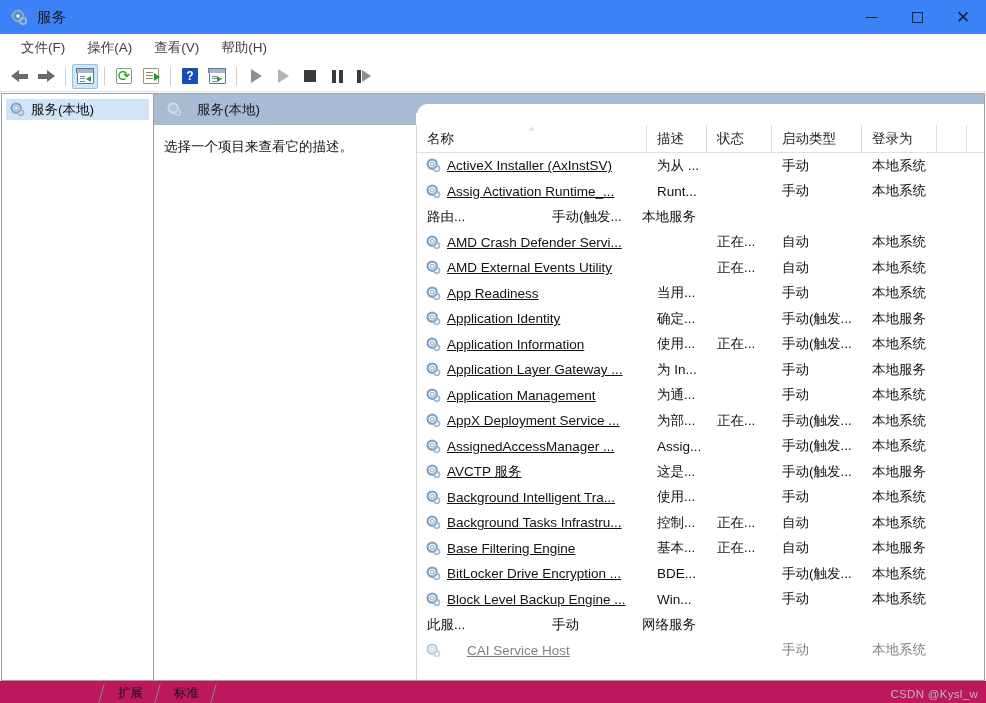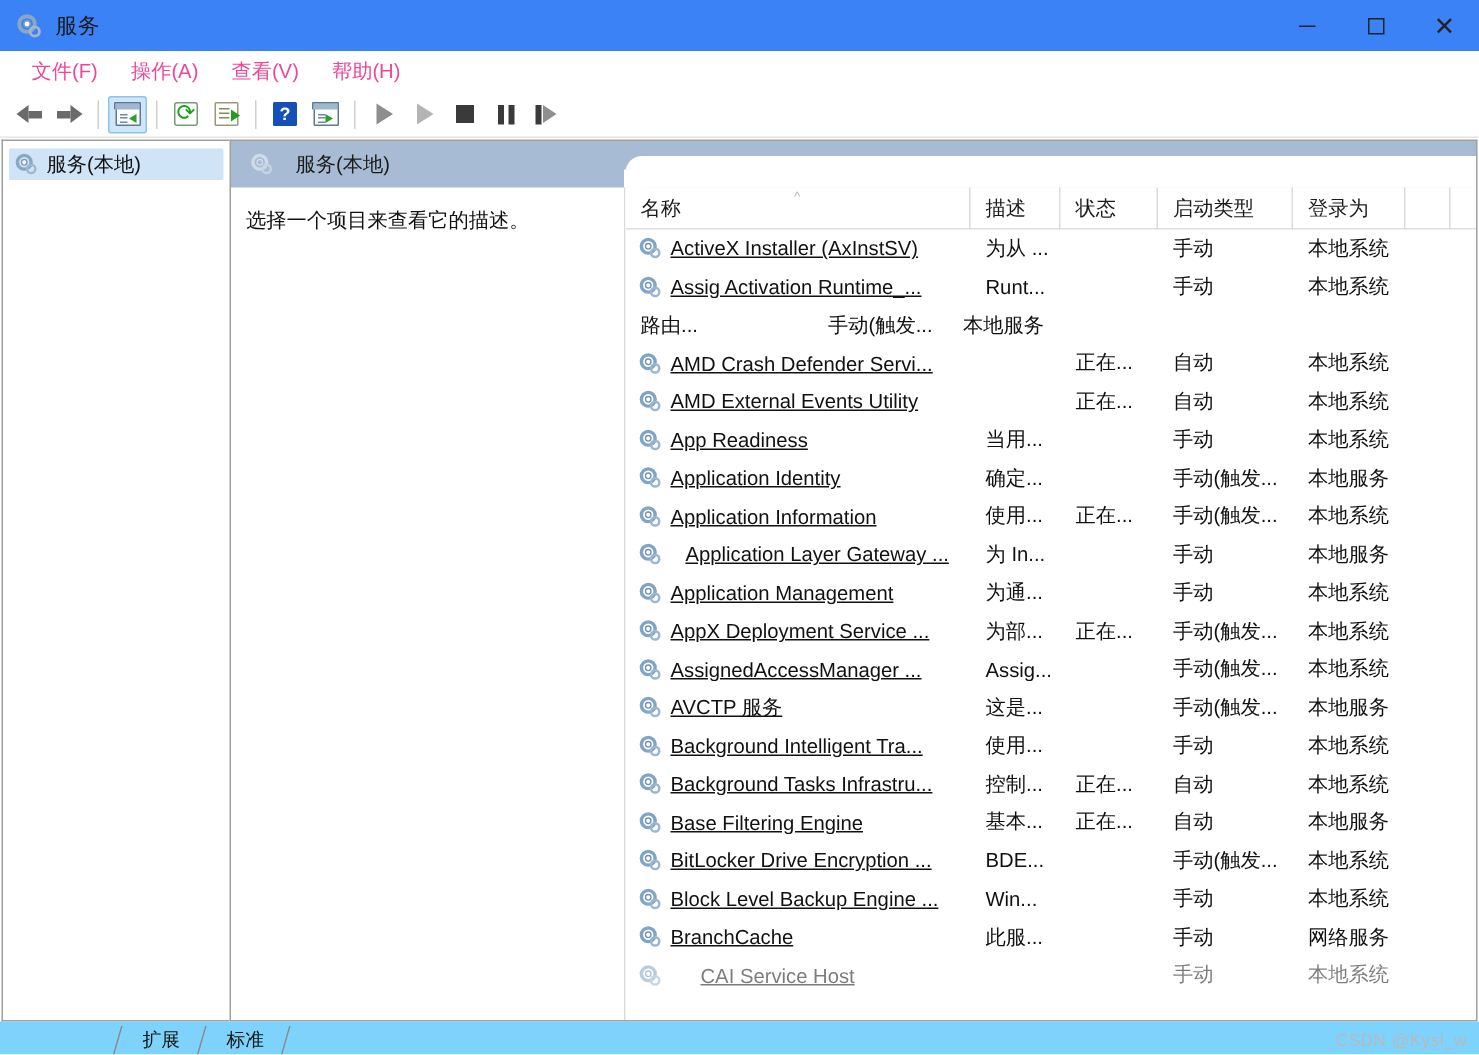--- a/index.html
+++ b/index.html
@@ -44,21 +44,21 @@
   .wc-min { width: 11px; height: 1px; background: #222; }
   .wc-max { width: 11px; height: 11px; border: 1.4px solid #222; }
   .wc-close { font-size: 17px; line-height: 1; font-weight: 300; color: #222; }
 
   
   .menubar {
     height: 27px; flex: 0 0 27px;
     background: #ffffff;
     display: flex; align-items: center;
     padding-left: 10px;
-    font-size: 13.5px; color: #ec4899;
+    font-size: 13.5px; color: #404040;
   }
   .menuitem { padding: 3px 11px; cursor: default; }
 
   
   .toolbar {
     height: 31px; flex: 0 0 31px;
     background: #ffffff;
     display: flex; align-items: center;
     padding-left: 6px; gap: 1px;
     border-bottom: 1px solid #e3e3e3;
@@ -285,22 +285,22 @@
   .c-name .gear { margin-right: 6px; }
   .c-desc, .c-status, .c-startup, .c-logon { padding-left: 10px; }
 
   
   .gear svg { display: block; }
 
   
   .tabbar {
     height: 22px; flex: 0 0 22px;
     position: relative;
-    background: #7dd3fc;
-    padding-left: 73px;
+    background: #be185d;
+    padding-left: 96px;
     display: flex; align-items: flex-end;
   }
   .tab {
     font-size: 12.5px; color: #111;
     padding: 0 9px 1px 9px;
     height: 19px; line-height: 19px;
     position: relative;
   }
   .tab-sep {
     width: 13px; height: 19px; position: relative;
@@ -584,21 +584,21 @@
                     </svg>
                   </span>
                   <span>Application Information</span>
                 </div>
                 <div class="cell c-desc" style="width: 60px; flex: 0 0 60px;">使用...</div>
                 <div class="cell c-status" style="width: 65px; flex: 0 0 65px;">正在...</div>
                 <div class="cell c-startup" style="width: 90px; flex: 0 0 90px;">手动(触发...</div>
                 <div class="cell c-logon" style="width: 75px; flex: 0 0 75px;">本地系统</div>
               </div>
               <div class="row">
-                <div class="cell c-name" style="width: 230px; flex: 0 0 230px; gap: 10px;">
+                <div class="cell c-name" style="width: 230px; flex: 0 0 230px;">
                   <span class="gear">
                     <svg width="15" height="15" viewBox="0 0 17 17">
                       <circle cx="7" cy="7" r="5.2" fill="none" stroke="#7fa4c6" stroke-width="2.6"></circle>
                       <circle cx="7" cy="7" r="2.1" fill="#ffffff" stroke="#6f93b4" stroke-width="1"></circle>
                       <circle cx="12.2" cy="12" r="3.1" fill="none" stroke="#9ab6d0" stroke-width="1.9"></circle>
                     </svg>
                   </span>
                   <span>Application Layer Gateway ...</span>
                 </div>
                 <div class="cell c-desc" style="width: 60px; flex: 0 0 60px;">为 In...</div>
@@ -744,30 +744,20 @@
                     </svg>
                   </span>
                   <span>Block Level Backup Engine ...</span>
                 </div>
                 <div class="cell c-desc" style="width: 60px; flex: 0 0 60px;">Win...</div>
                 <div class="cell c-status" style="width: 65px; flex: 0 0 65px;"></div>
                 <div class="cell c-startup" style="width: 90px; flex: 0 0 90px;">手动</div>
                 <div class="cell c-logon" style="width: 75px; flex: 0 0 75px;">本地系统</div>
               </div>
               <div class="row">
-                <div class="cell c-name" style="width: 230px; flex: 0 0 230px;">
-                  <span class="gear">
-                    <svg width="15" height="15" viewBox="0 0 17 17">
-                      <circle cx="7" cy="7" r="5.2" fill="none" stroke="#7fa4c6" stroke-width="2.6"></circle>
-                      <circle cx="7" cy="7" r="2.1" fill="#ffffff" stroke="#6f93b4" stroke-width="1"></circle>
-                      <circle cx="12.2" cy="12" r="3.1" fill="none" stroke="#9ab6d0" stroke-width="1.9"></circle>
-                    </svg>
-                  </span>
-                  <span>BranchCache</span>
-                </div>
                 <div class="cell c-desc" style="width: 60px; flex: 0 0 60px;">此服...</div>
                 <div class="cell c-status" style="width: 65px; flex: 0 0 65px;"></div>
                 <div class="cell c-startup" style="width: 90px; flex: 0 0 90px;">手动</div>
                 <div class="cell c-logon" style="width: 75px; flex: 0 0 75px;">网络服务</div>
               </div>
               <div class="row fade-row">
                 <div class="cell c-name" style="width: 230px; flex: 0 0 230px; gap: 20px;">
                   <span class="gear">
                     <svg width="15" height="15" viewBox="0 0 17 17">
                       <circle cx="7" cy="7" r="5.2" fill="none" stroke="#7fa4c6" stroke-width="2.6"></circle>

